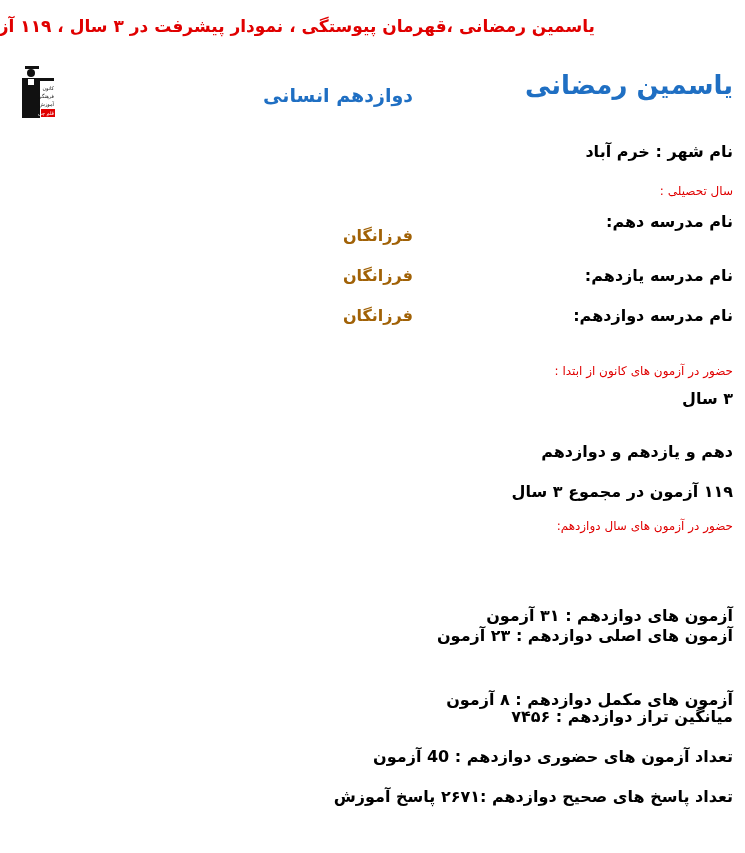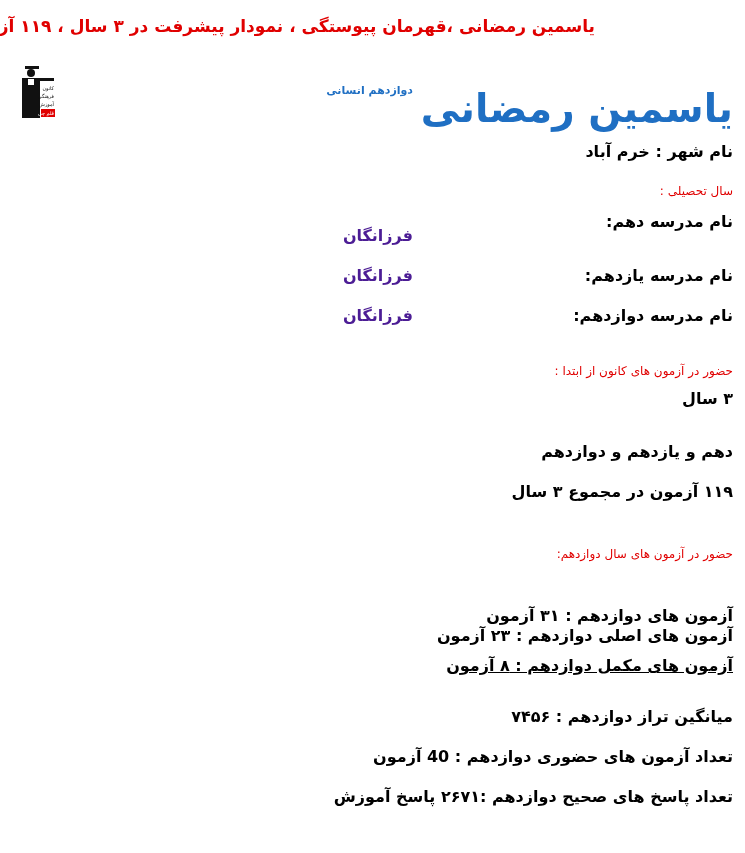--- a/index.html
+++ b/index.html
@@ -9,28 +9,28 @@
     direction: rtl;
   }
   .abs { position: absolute; white-space: nowrap; }
   .title {
     top: 16px; right: 150px; color: #e00000; font-weight: bold; font-size: 17px;
   }
   .logo {
     top: 64px; left: 16px; width: 40px; height: 60px; direction: ltr;
   }
   .name {
-    top: 86px; right: 12px; color: #1f6fc3; font-weight: bold; font-size: 39px;
+    top: 70px; right: 12px; color: #1f6fc3; font-weight: bold; font-size: 26px;
   }
   .grade {
-    top: 84px; right: 332px; color: #1f6fc3; font-weight: bold; font-size: 11px;
+    top: 84px; right: 332px; color: #1f6fc3; font-weight: bold; font-size: 19px;
   }
   .bold { font-weight: bold; color: #000; font-size: 16px; right: 12px; }
   .red { color: #e00000; font-size: 12px; right: 12px; }
-  .val { font-weight: bold; color: #4c1d95; font-size: 16px; right: 332px; }
+  .val { font-weight: bold; color: #a16207; font-size: 16px; right: 332px; }
 </style>
 </head>
 <body>
 
 <div class="abs title">یاسمین رمضانی ،قهرمان پیوستگی ، نمودار پیشرفت در ۳ سال ، ۱۱۹ آزمون</div>
 
 <div class="abs logo">
   <svg width="40" height="60" viewBox="0 0 40 60">
     <rect x="9" y="2" width="14" height="3" fill="#111"></rect>
     <circle cx="15" cy="9" r="4" fill="#111"></circle>
@@ -59,19 +59,19 @@
 <div class="abs val" style="top:266px;">فرزانگان</div>
 
 <div class="abs bold" style="top:306px;">نام مدرسه دوازدهم:</div>
 <div class="abs val" style="top:306px;">فرزانگان</div>
 
 <div class="abs red" style="top:364px;">حضور در آزمون های کانون از ابتدا :</div>
 <div class="abs bold" style="top:389px;">۳ سال</div>
 <div class="abs bold" style="top:442px;">دهم و یازدهم و دوازدهم</div>
 <div class="abs bold" style="top:482px;">۱۱۹ آزمون در مجموع ۳ سال</div>
 
-<div class="abs red" style="top:547px;">حضور در آزمون های سال دوازدهم:</div>
+<div class="abs red" style="top:519px;">حضور در آزمون های سال دوازدهم:</div>
 <div class="abs bold" style="top:606px;">آزمون های دوازدهم : ۳۱ آزمون</div>
 <div class="abs bold" style="top:626px;">آزمون های اصلی دوازدهم : ۲۳ آزمون</div>
-<div class="abs bold" style="top:656px;text-decoration:underline;">آزمون های مکمل دوازدهم : ۸ آزمون</div>
+<div class="abs bold" style="top:690px;">آزمون های مکمل دوازدهم : ۸ آزمون</div>
 <div class="abs bold" style="top:707px;margin-left:35px;">میانگین تراز دوازدهم : ۷۴۵۶</div>
 <div class="abs bold" style="top:747px;">تعداد آزمون های حضوری دوازدهم : 40 آزمون</div>
 <div class="abs bold" style="top:787px;">تعداد پاسخ های صحیح دوازدهم :۲۶۷۱ پاسخ آموزش</div>
 
 </body></html>

